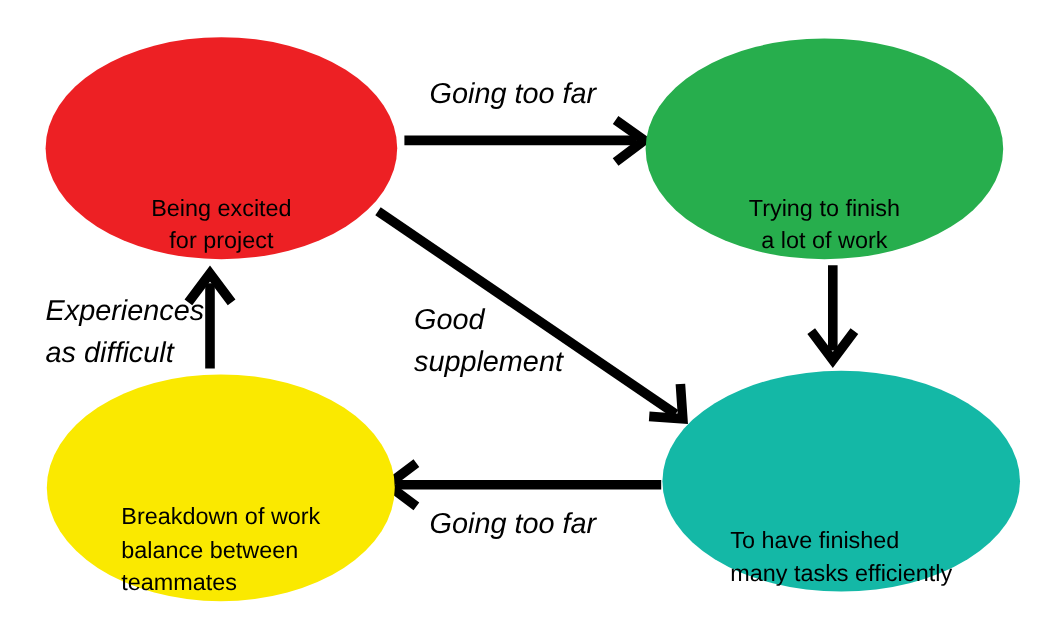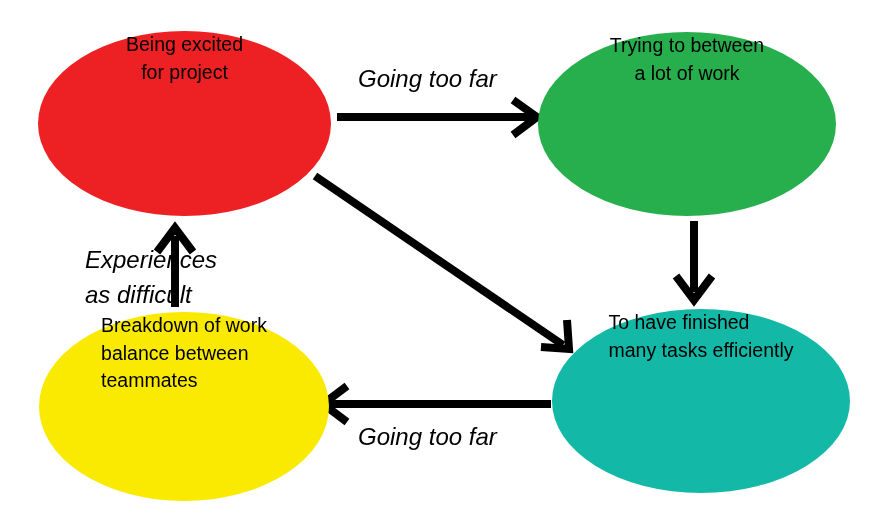--- a/index.html
+++ b/index.html
@@ -20,21 +20,21 @@
     left: 0;
     top: 0;
     width: 870px;
     height: 525px;
     pointer-events: none;
   }
   .node {
     position: absolute;
     border-radius: 50%;
     display: flex;
-    align-items: flex-start;
+    align-items: flex-end;
     justify-content: center;
   }
   .node-label {
     color: #000000;
     font-family: "Liberation Sans", sans-serif;
     font-size: 19.5px;
     line-height: 1.42;
     white-space: pre-line;
     text-align: left;
   }
@@ -53,21 +53,21 @@
     position: absolute;
     color: #000000;
     font-family: "Liberation Sans", sans-serif;
     font-style: italic;
     font-size: 24px;
     line-height: 1.45;
     white-space: pre-line;
   }
   #label-going-too-far-top    { left: 358px; top: 62px; }
   #label-positive-opposite    { left: 718px; top: 224px; }
-  #label-experiences          { left: 38px;  top: 243px; margin-left: 47px; }
+  #label-experiences          { left: 38px;  top: 243px; }
   #label-good-supplement      { left: 345px; top: 250px; }
   #label-going-too-far-bottom { left: 358px; top: 420px; }
 </style>
 </head>
 <body>
 
 <div id="canvas">
 
   <svg id="edges-layer" width="870" height="525" viewBox="0 0 870 525" xmlns="http://www.w3.org/2000/svg">
 
@@ -96,37 +96,39 @@
       <polyline points="157,252 175,228 193,252" fill="none" stroke="#000000" stroke-width="8" stroke-linecap="butt" stroke-linejoin="miter"></polyline>
     </g>
   </svg>
 
   <div class="node" id="node-red" style="background:#ED2024;">
     <span class="node-label">Being excited
 for project</span>
   </div>
 
   <div class="node" id="node-green" style="background:#27AE4D;">
-    <span class="node-label">Trying to between
+    <span class="node-label">Trying to finish
 a lot of work</span>
   </div>
 
   <div class="node" id="node-yellow" style="background:#FAE900;">
     <span class="node-label">Breakdown of work
 balance between
 teammates</span>
   </div>
 
   <div class="node" id="node-blue" style="background:#14b8a6;">
     <span class="node-label">To have finished
 many tasks efficiently</span>
   </div>
 
   <div class="edge-label" id="label-going-too-far-top">Going too far</div>
 
 
+  <div class="edge-label" id="label-good-supplement">Good
+supplement</div>
 
   <div class="edge-label" id="label-going-too-far-bottom">Going too far</div>
 
   <div class="edge-label" id="label-experiences">Experiences
 as difficult</div>
 
 </div>
 
 </body></html>

